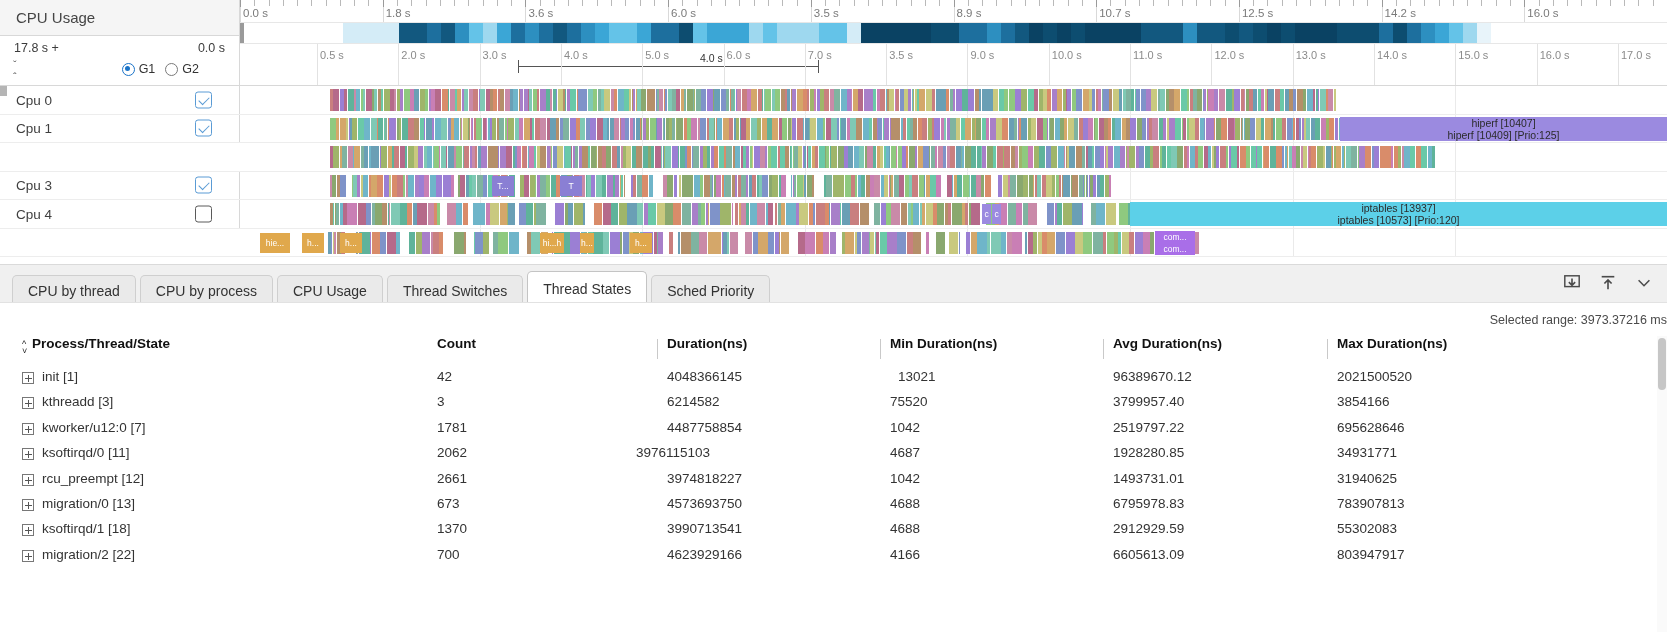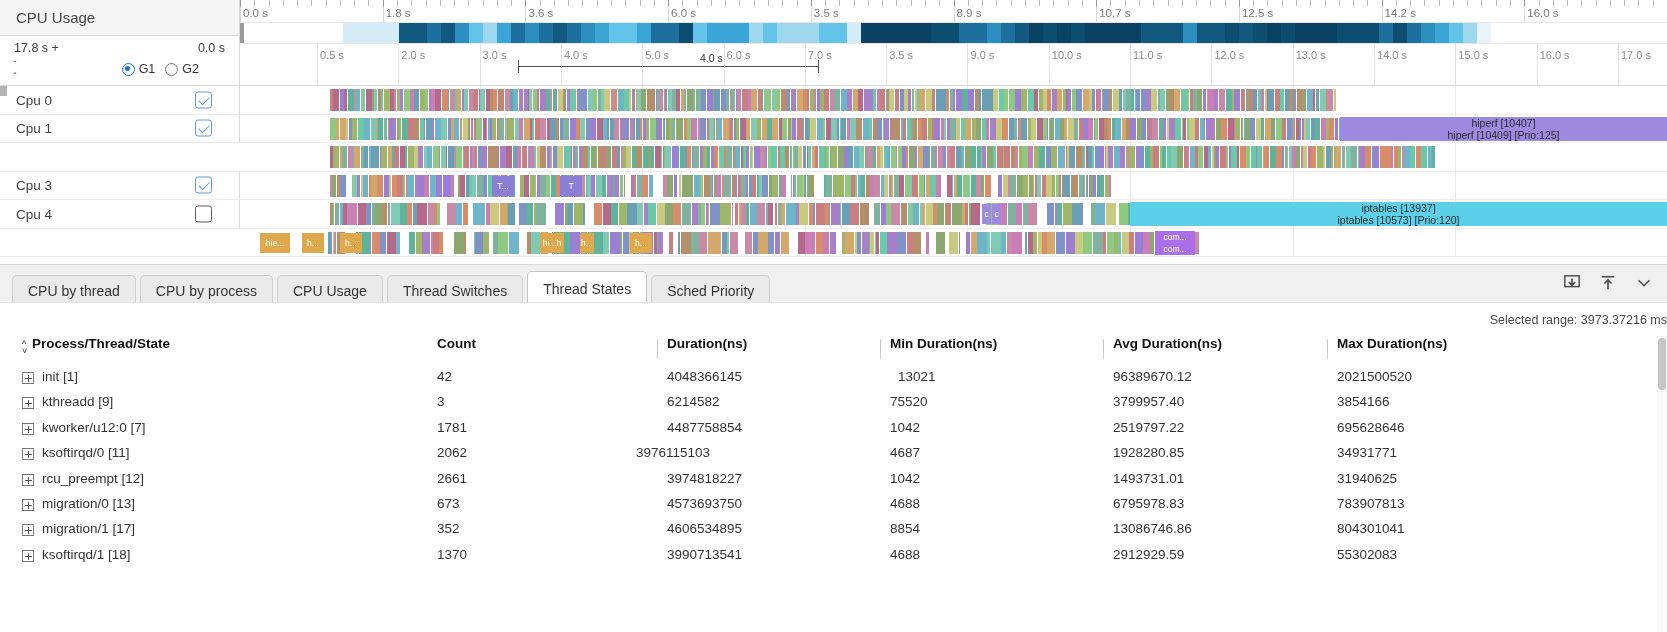--- a/index.html
+++ b/index.html
@@ -1779,21 +1779,21 @@
           <div class="expander"></div>
           <div class="td" style="left: 42px;">init [1]</div>
           <div class="td" style="left: 437px;">42</div>
           <div class="td" style="left: 667px;">4048366145</div>
           <div class="td" style="left: 898px;">13021</div>
           <div class="td" style="left: 1113px;">96389670.12</div>
           <div class="td" style="left: 1337px;">2021500520</div>
         </div>
         <div class="trow">
           <div class="expander"></div>
-          <div class="td" style="left: 42px;">kthreadd [9]</div>
+          <div class="td" style="left: 42px;">kthreadd [3]</div>
           <div class="td" style="left: 437px;">3</div>
           <div class="td" style="left: 667px;">6214582</div>
           <div class="td" style="left: 890px;">75520</div>
           <div class="td" style="left: 1113px;">3799957.40</div>
           <div class="td" style="left: 1337px;">3854166</div>
         </div>
         <div class="trow">
           <div class="expander"></div>
           <div class="td" style="left: 42px;">kworker/u12:0 [7]</div>
           <div class="td" style="left: 437px;">1781</div>
@@ -1824,34 +1824,34 @@
           <div class="expander"></div>
           <div class="td" style="left: 42px;">migration/0 [13]</div>
           <div class="td" style="left: 437px;">673</div>
           <div class="td" style="left: 667px;">4573693750</div>
           <div class="td" style="left: 890px;">4688</div>
           <div class="td" style="left: 1113px;">6795978.83</div>
           <div class="td" style="left: 1337px;">783907813</div>
         </div>
         <div class="trow">
           <div class="expander"></div>
-          <div class="td" style="left: 42px;">migration/1 [17]</div>
-          <div class="td" style="left: 437px;">352</div>
-          <div class="td" style="left: 667px;">4606534895</div>
-          <div class="td" style="left: 890px;">8854</div>
-          <div class="td" style="left: 1113px;">13086746.86</div>
-          <div class="td" style="left: 1337px;">804301041</div>
-        </div>
-        <div class="trow">
-          <div class="expander"></div>
           <div class="td" style="left: 42px;">ksoftirqd/1 [18]</div>
           <div class="td" style="left: 437px;">1370</div>
           <div class="td" style="left: 667px;">3990713541</div>
           <div class="td" style="left: 890px;">4688</div>
           <div class="td" style="left: 1113px;">2912929.59</div>
           <div class="td" style="left: 1337px;">55302083</div>
         </div>
+        <div class="trow">
+          <div class="expander"></div>
+          <div class="td" style="left: 42px;">migration/2 [22]</div>
+          <div class="td" style="left: 437px;">700</div>
+          <div class="td" style="left: 667px;">4623929166</div>
+          <div class="td" style="left: 890px;">4166</div>
+          <div class="td" style="left: 1113px;">6605613.09</div>
+          <div class="td" style="left: 1337px;">803947917</div>
+        </div>
       </div>
     <div class="vscroll"></div>
     <div class="vthumb"></div>
   </div>
 
 </div>
 
 </body></html>

